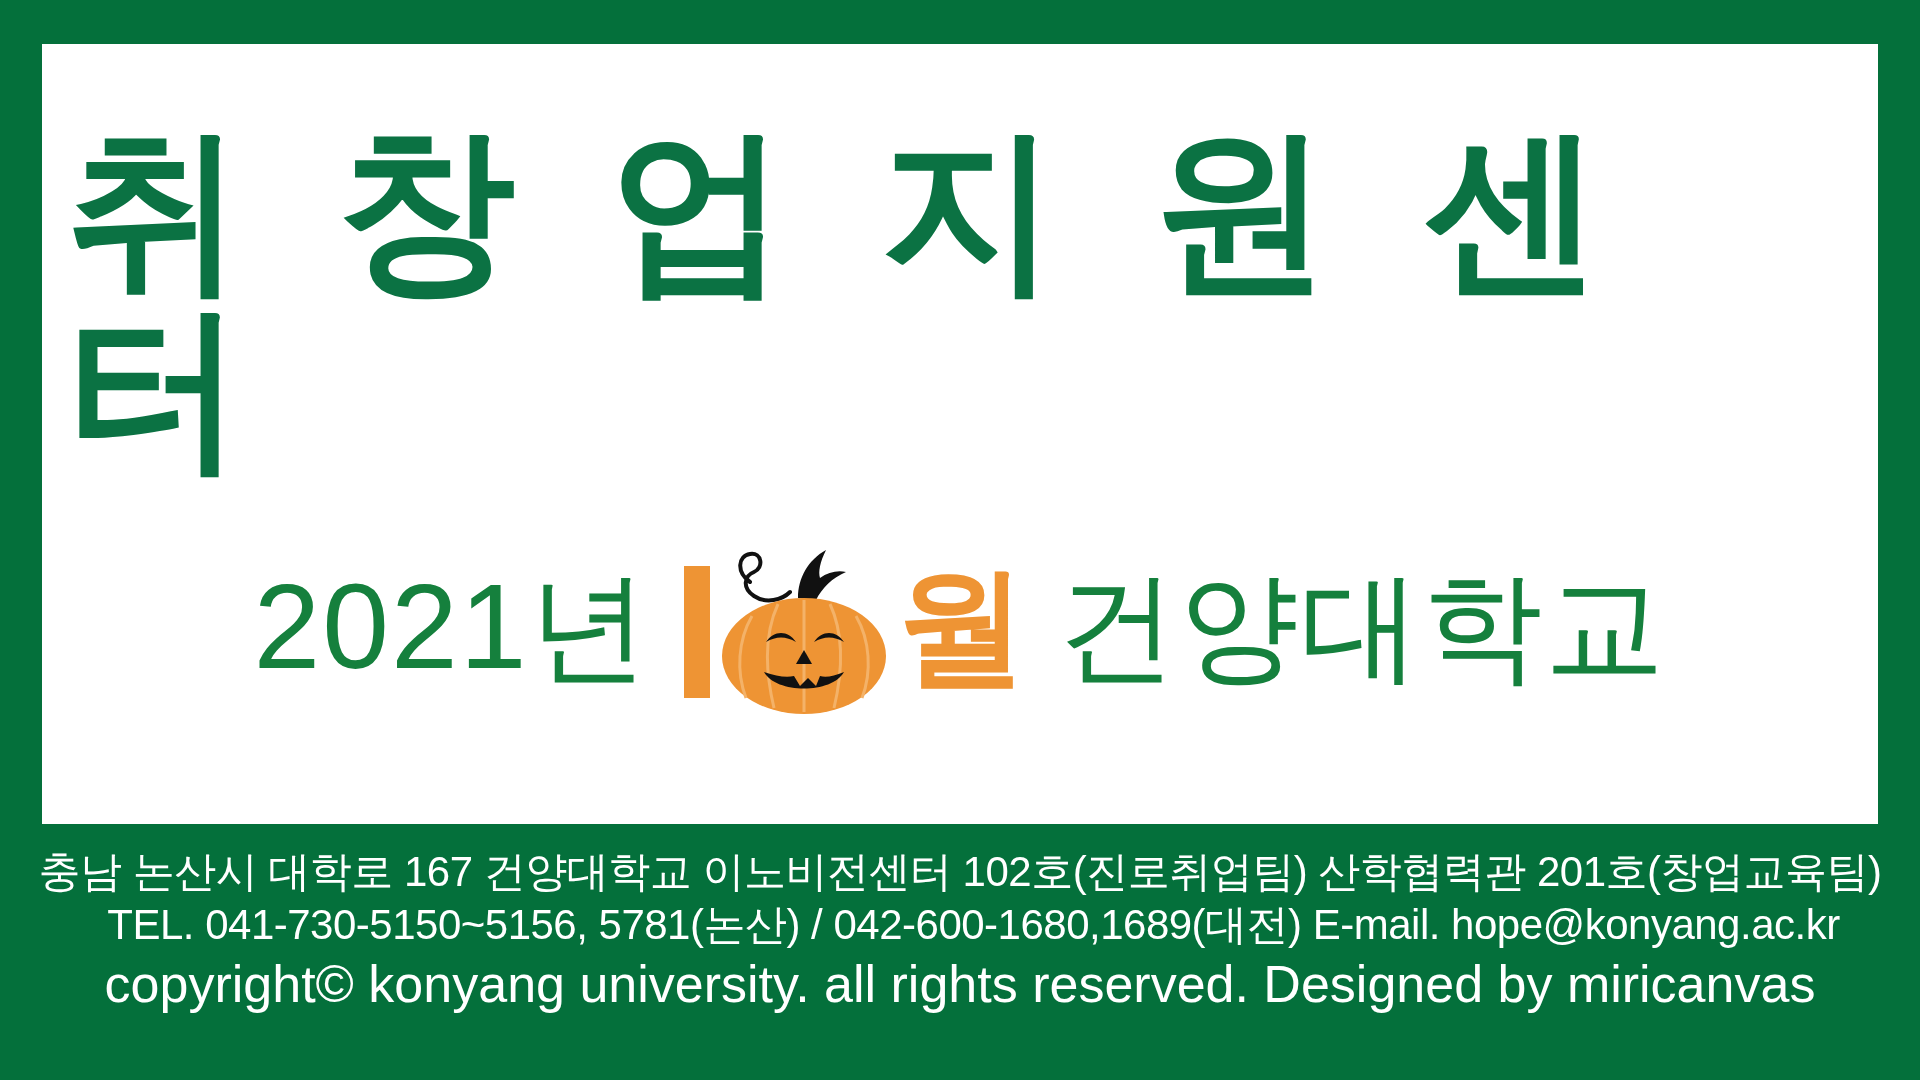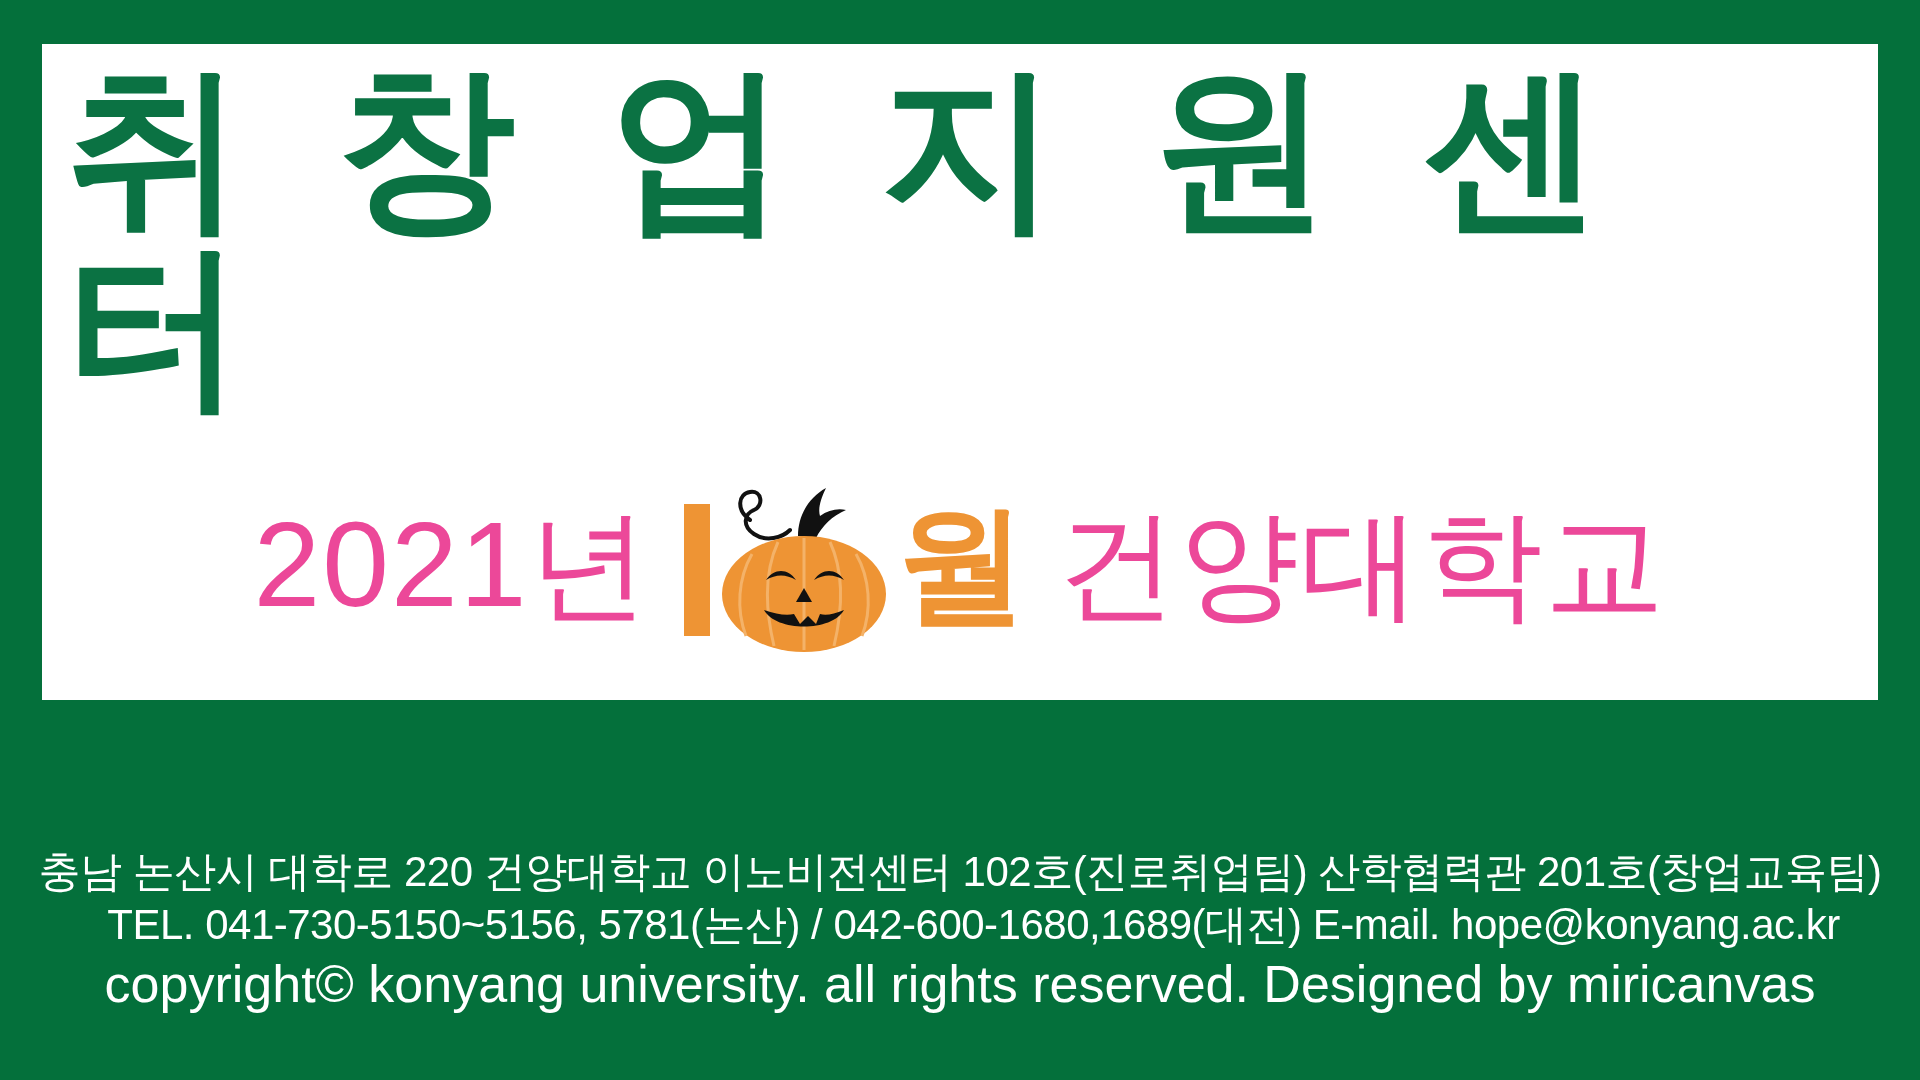--- a/index.html
+++ b/index.html
@@ -12,21 +12,21 @@
   .poster {
     position:relative;
     width:1920px; height:1080px;
     background:#04703b;
   }
 
   
   .card {
     position:absolute;
     left:42px; top:44px;
-    width:1836px; height:656px;
+    width:1836px; height:780px;
     background:#ffffff;
     display:flex;
     flex-direction:column;
     align-items:center;
     justify-content:center;
   }
 
   
   .title-line {
     display:flex;
@@ -44,21 +44,21 @@
   
   .sub-line {
     position:relative;
     display:flex;
     align-items:center;
     justify-content:center;
     margin-top:54px;
     height:190px;
   }
   .sub-green {
-    color:#ec4899;
+    color:#15803d;
     font-size:120px;
     font-weight:400;
     letter-spacing:2px;
     line-height:1;
     white-space:nowrap;
   }
   .sub-orange {
     color:#ee9434;
     font-size:130px;
     font-weight:700;
@@ -157,18 +157,18 @@
       </span>
 
       <span class="gap-sm"></span>
 
       <span class="sub-green">건양대학교</span>
 
     </div>
   </div>
 
   <div class="footer">
-    <div class="footer-line f1">충남 논산시 대학로 220 건양대학교 이노비전센터 102호(진로취업팀) 산학협력관 201호(창업교육팀)</div>
+    <div class="footer-line f1">충남 논산시 대학로 167 건양대학교 이노비전센터 102호(진로취업팀) 산학협력관 201호(창업교육팀)</div>
     <div class="footer-line f2">TEL. 041-730-5150~5156, 5781(논산) / 042-600-1680,1689(대전)  E-mail. hope@konyang.ac.kr</div>
     <div class="footer-line f3">copyright© konyang university. all rights reserved. Designed by miricanvas</div>
   </div>
 
 </div>
 
 </body></html>

